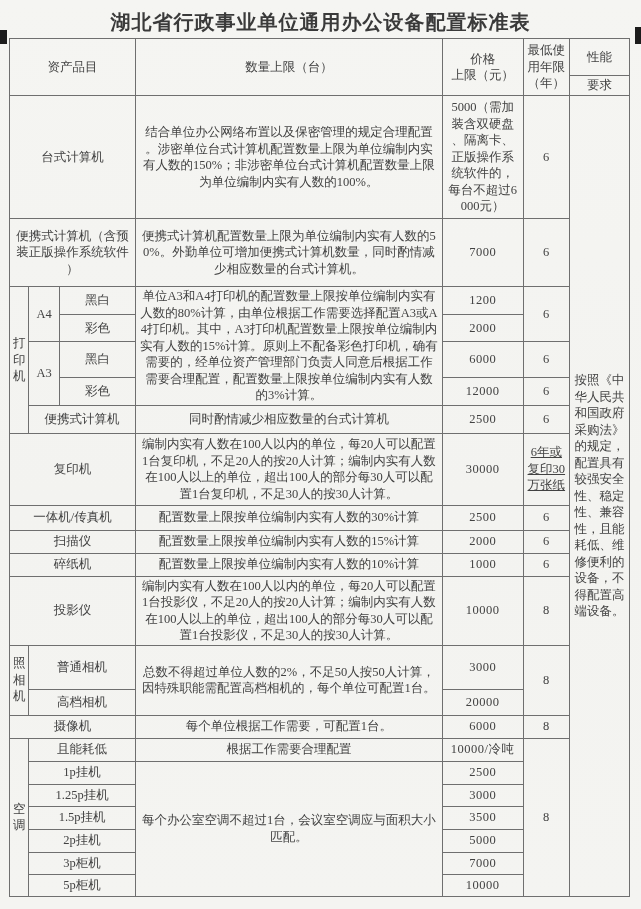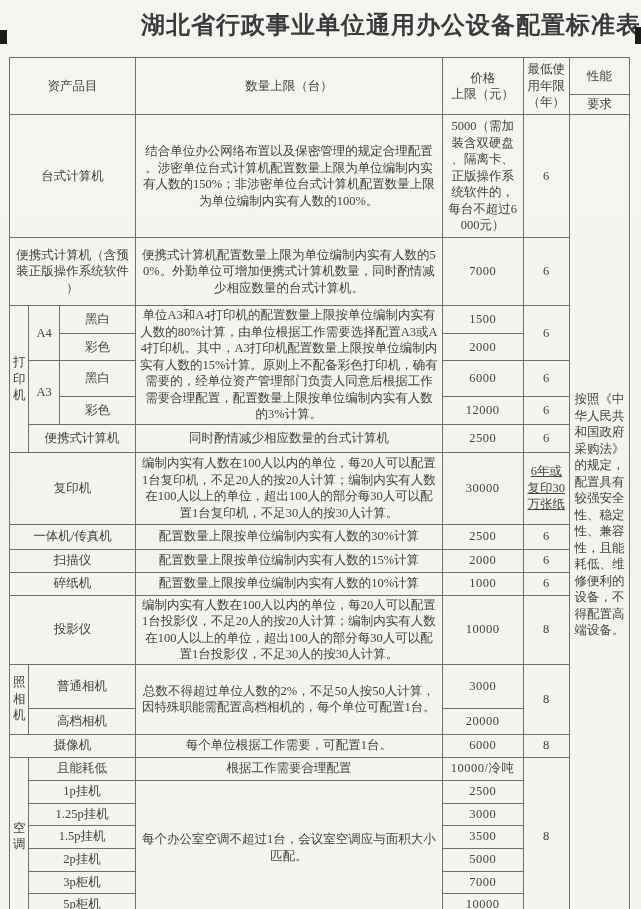--- a/index.html
+++ b/index.html
@@ -16,23 +16,23 @@
     width: 641px; height: 909px;
     overflow: hidden;
     background: linear-gradient(180deg, #f5f5f2 0%, #f3f3f0 55%, #f4f4f1 100%);
   }
   .scan-mark {
     position: absolute; background: #1c1c1c;
   }
   .scan-mark.left { left: 0; top: 30px; width: 7px; height: 14px; }
   .scan-mark.right { right: 0; top: 27px; width: 6px; height: 17px; }
   .title {
-    margin: 9px 0 16px;
-    text-align: right;
-    font-size: 24px;
+    margin: 9px 0 2px;
+    text-align: center;
+    font-size: 20px;
     font-weight: bold;
     letter-spacing: 1px;
     color: #3a3a3a;
   }
   table.std {
     border-collapse: collapse;
     table-layout: fixed;
     margin-left: 9px;
     width: 621px;
   }
@@ -125,21 +125,21 @@
       <td class="qty">便携式计算机配置数量上限为单位编制内实有人数的50%。外勤单位可增加便携式计算机数量，同时酌情减少相应数量的台式计算机。</td>
       <td class="num">7000</td>
       <td class="num">6</td>
     </tr>
 
     <tr style="height:28px">
       <td class="vert" rowspan="5">打印机</td>
       <td rowspan="2">A4</td>
       <td>黑白</td>
       <td class="qty" rowspan="4">单位A3和A4打印机的配置数量上限按单位编制内实有人数的80%计算，由单位根据工作需要选择配置A3或A4打印机。其中，A3打印机配置数量上限按单位编制内实有人数的15%计算。原则上不配备彩色打印机，确有需要的，经单位资产管理部门负责人同意后根据工作需要合理配置，配置数量上限按单位编制内实有人数的3%计算。</td>
-      <td class="num">1500</td>
+      <td class="num">1200</td>
       <td class="num" rowspan="2">6</td>
     </tr>
     <tr style="height:27px">
       <td>彩色</td>
       <td class="num">2000</td>
     </tr>
     <tr style="height:32px">
       <td rowspan="2">A3</td>
       <td>黑白</td>
       <td class="num">6000</td>

